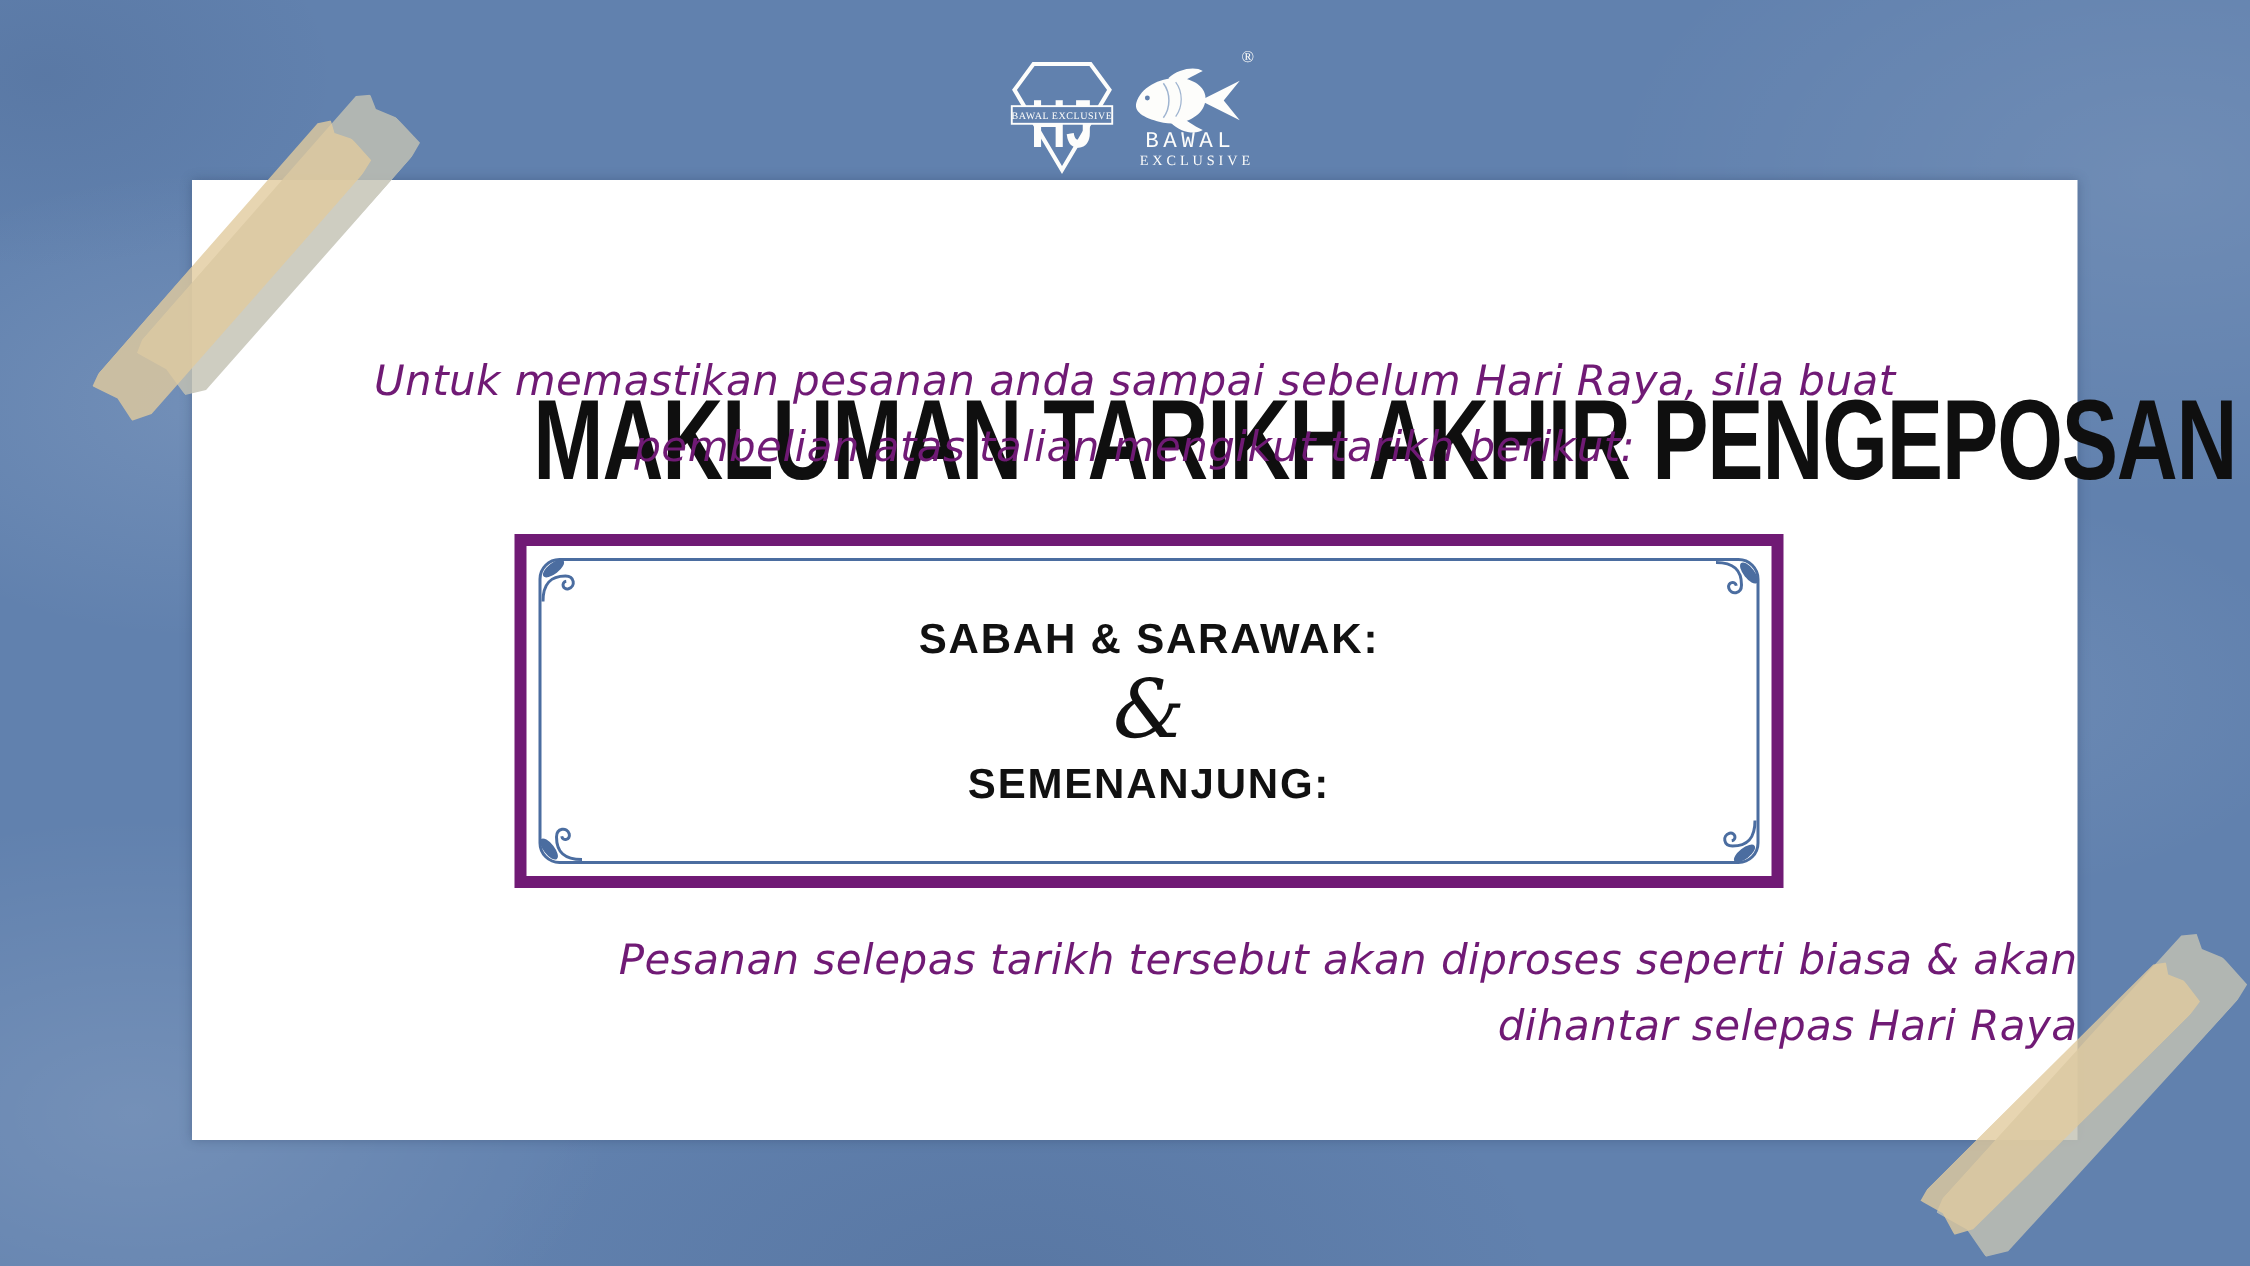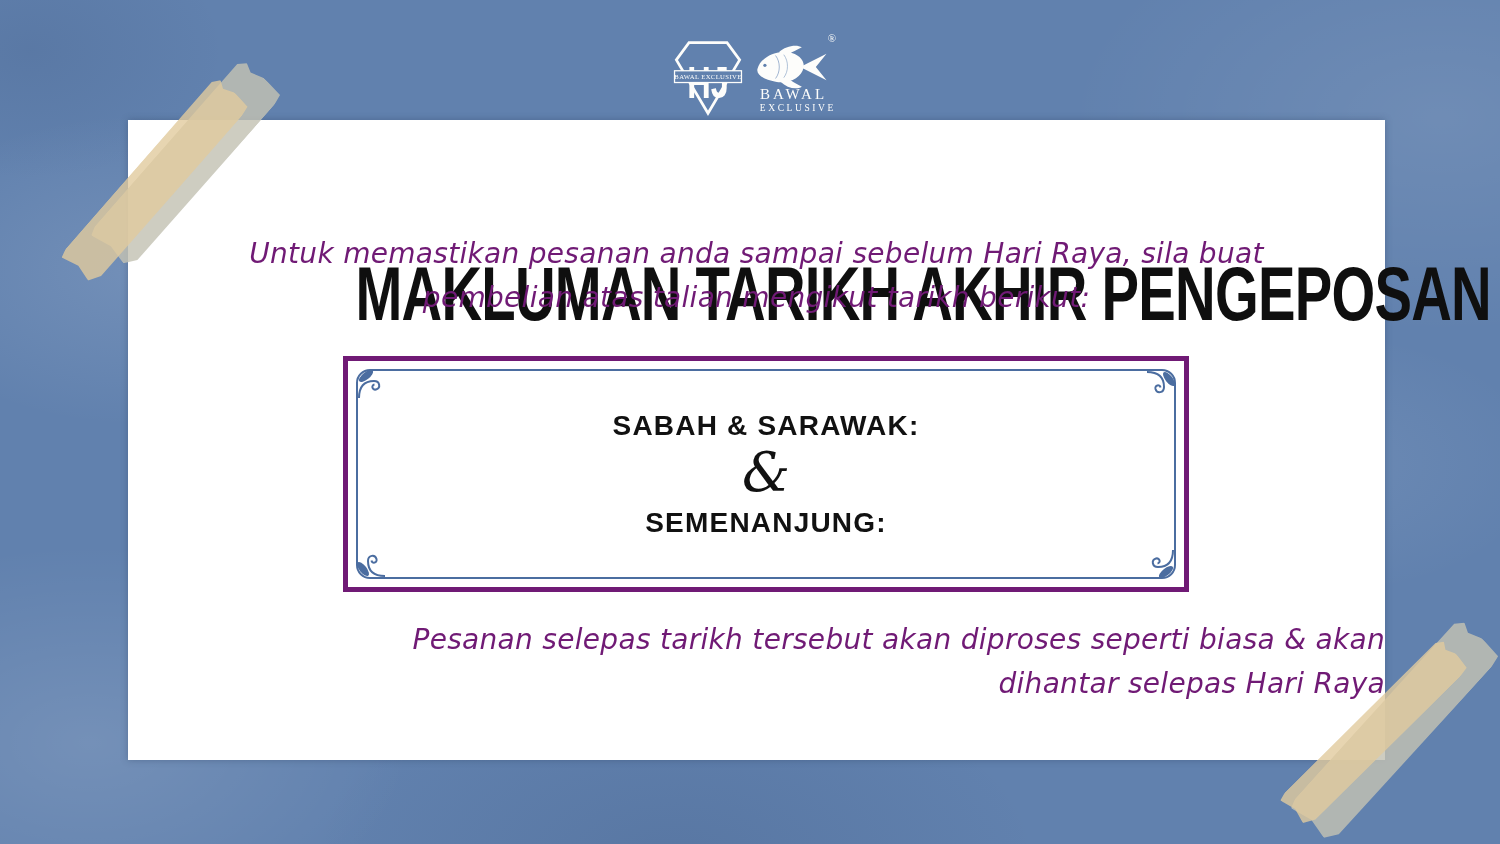--- a/index.html
+++ b/index.html
@@ -24,21 +24,21 @@
     background:#ffffff;
     box-shadow:0 0 7px rgba(38,56,88,0.35);
   }
 
   
   .logos{position:absolute; left:0; top:0; width:1500px; height:120px;}
   .diamond-logo{position:absolute; left:672px; top:40px; width:72px; height:76px;}
   .fish-logo{position:absolute; left:748px; top:30px; width:88px; height:86px; text-align:center; color:#fdfdfb;}
   .fish-logo .reg{position:absolute; top:2px; right:0px; font-size:11px; color:#fdfdfb; font-family:"Liberation Serif", serif;}
   .fish-logo .fish-svg{position:absolute; left:2px; top:14px;}
-  .fish-name{position:absolute; left:0; top:56px; width:100%; font-family:Liberation Serif, serif; font-size:15px; letter-spacing:3px; text-indent:3px;}
+  .fish-name{position:absolute; left:0; top:56px; width:100%; font-family:Liberation Mono, monospace; font-size:15px; letter-spacing:3px; text-indent:3px;}
   .fish-sub{position:absolute; left:0; top:73px; width:100%; font-family:"Liberation Serif", serif; font-size:9.5px; letter-spacing:2.6px; text-indent:2.6px;text-align:right;}
 
   
   .title-wrap{position:absolute; left:0; top:134px; width:1257px; text-align:right;padding-left:28px;}
   .title{
     display:inline-block; white-space:nowrap;
     font-weight:900; font-size:76px; line-height:80px; letter-spacing:-1px;
     color:#0f0f0f; transform:scaleX(0.74); transform-origin:center;
   }
 
@@ -47,21 +47,21 @@
     position:absolute; left:0; width:1257px; text-align:center;
     font-family:"DejaVu Sans", sans-serif; font-style:italic;
     font-size:28px; line-height:44px; color:#701a75; letter-spacing:0.3px;
   }
   .intro{top:112px;}
   .outro{top:498px;text-align:right;}
 
   
   .date-box{
     position:absolute; left:215px; top:236px; width:846px; height:236px;
-    border:5px solid #701a75; background:#ffffff; box-sizing:border-box;
+    border:8px solid #701a75; background:#ffffff; box-sizing:border-box;
   }
   .date-box-inner{
     position:absolute; inset:8px;
     border:2px solid #4b6da0; border-radius:14px;
   }
   .flourish{position:absolute; width:34px; height:34px; color:#4b6da0;}
   .fl-tl{left:-3px; top:-3px;}
   .fl-tr{right:-3px; top:-3px; transform:rotate(90deg);}
   .fl-br{right:-3px; bottom:-3px; transform:rotate(180deg);}
   .fl-bl{left:-3px; bottom:-3px; transform:rotate(270deg);}

